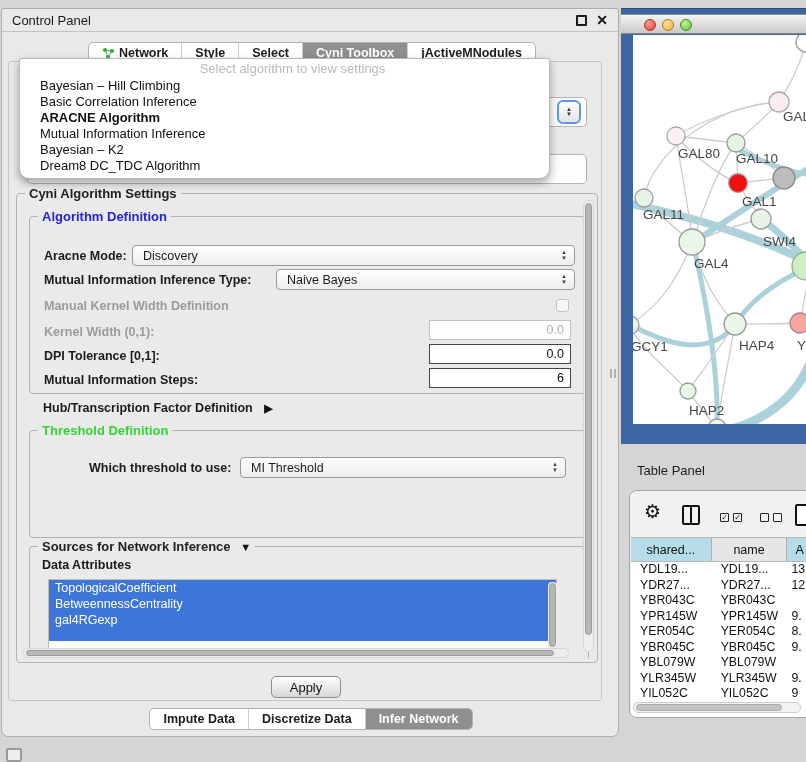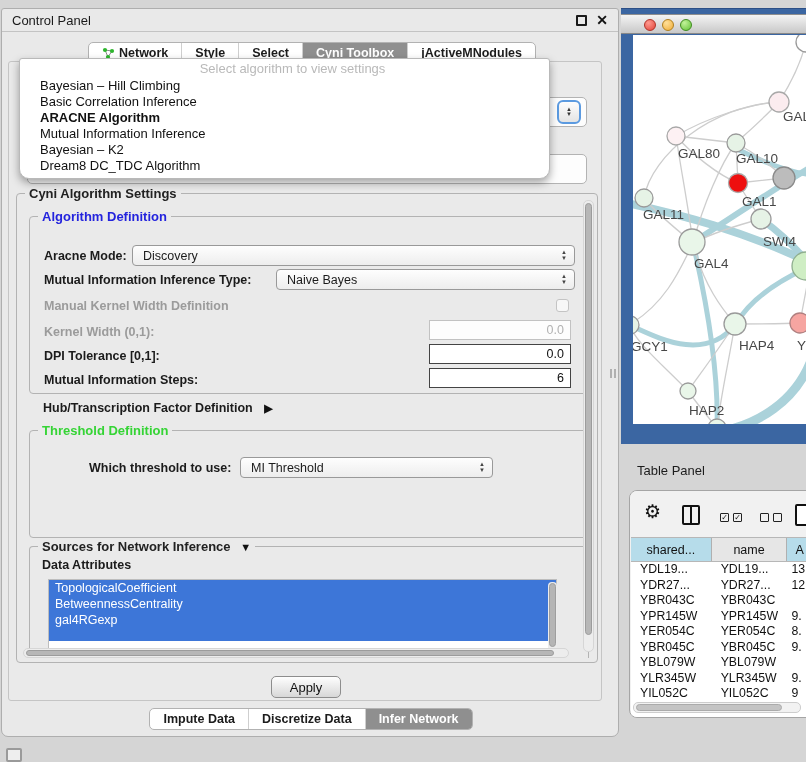--- a/index.html
+++ b/index.html
@@ -228,21 +228,21 @@
 
     <span class="flabel" style="left:26px; top:207px;">
       <span>Hub/Transcription Factor Definition</span>
       <span class="tri" style="margin-left:8px;">▶</span>
     </span>
 
     <div class="abs groupbox" id="threshold-group">
       <span class="group-title green">Threshold Definition</span>
 
       <span class="flabel" style="left:59px; top:30px;">Which threshold to use:</span>
-      <span class="combo" style="left:210px; top:26px; width:253px;">
+      <span class="combo" style="left:210px; top:26px; width:326px;">
         <span>MI Threshold</span>
         <span class="arrows">
             <span>▲</span>
             <span>▼</span>
           </span>
       </span>
 
     </div>
 
     <div class="abs groupbox" id="sources-group">

